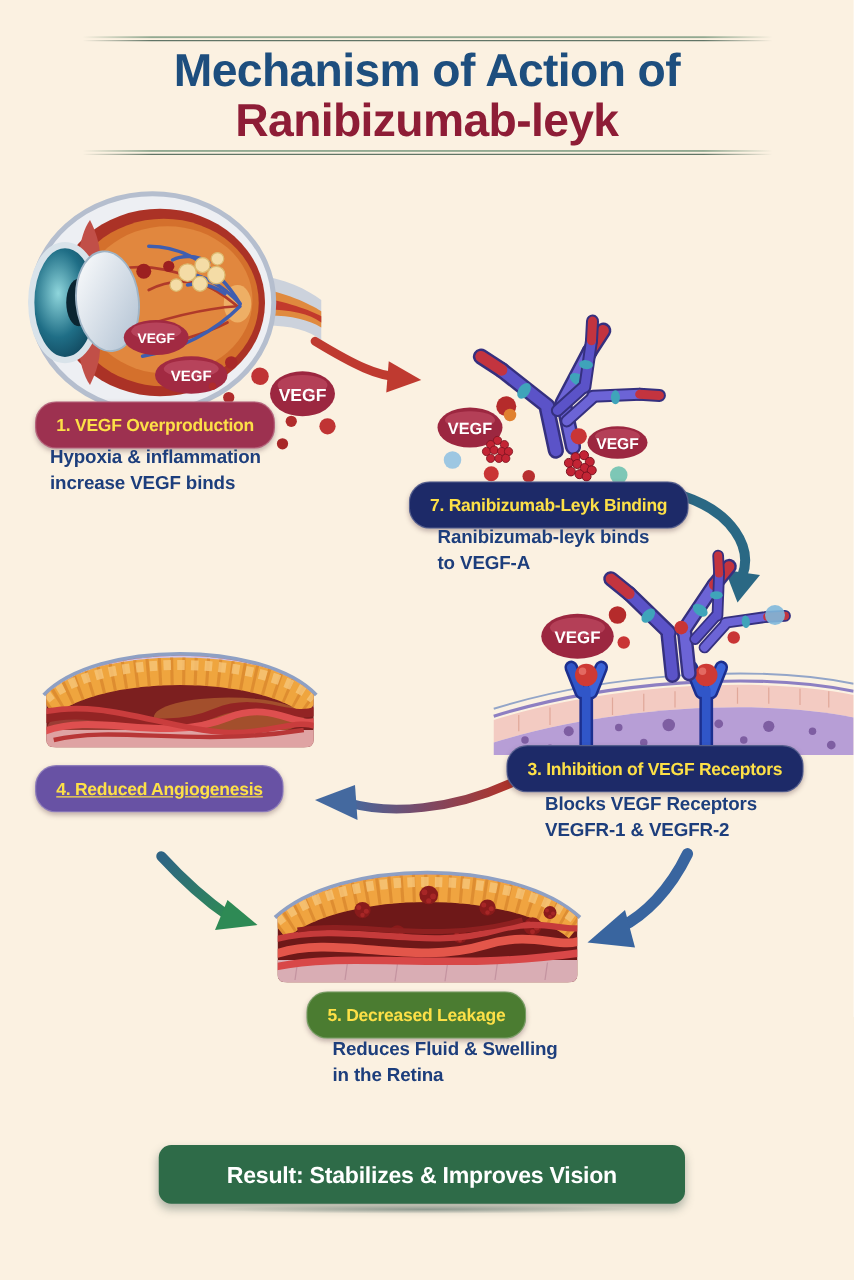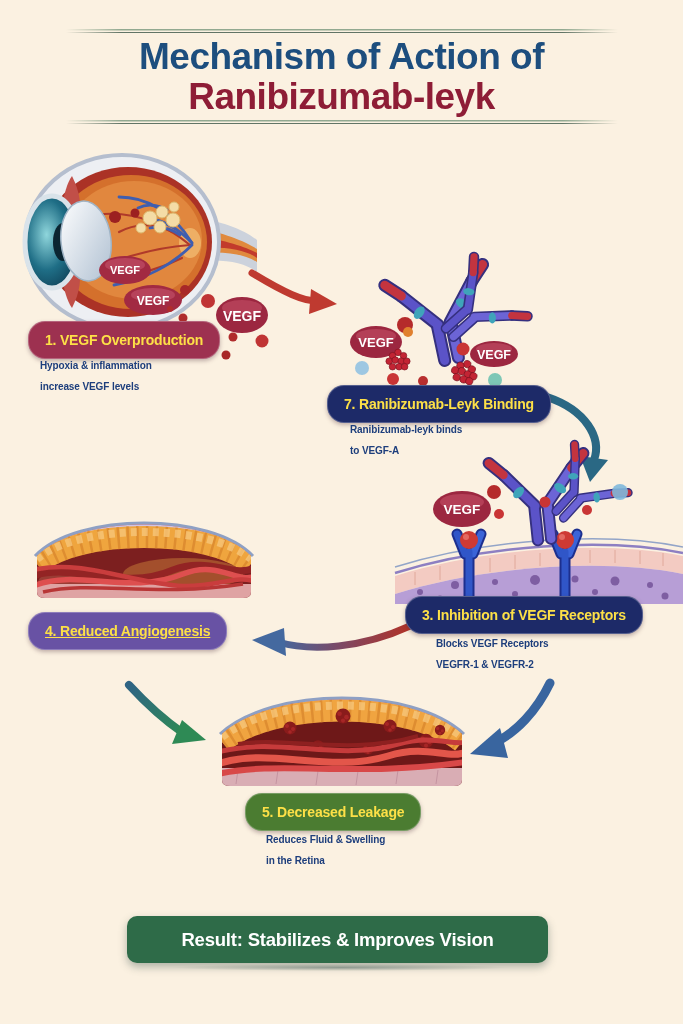--- a/index.html
+++ b/index.html
@@ -8,21 +8,21 @@
   .abs{position:absolute;}
   svg{overflow:visible;display:block;}
   .divider{height:4px;
     background:
       linear-gradient(to right, rgba(140,165,140,0), rgba(140,165,140,.95) 10%, rgba(140,165,140,.95) 90%, rgba(140,165,140,0)) top/100% 1.5px no-repeat,
       linear-gradient(to right, rgba(70,95,80,0), rgba(70,95,80,.85) 10%, rgba(70,95,80,.85) 90%, rgba(70,95,80,0)) bottom/100% 1.5px no-repeat;}
   .title-line{left:0;right:0;text-align:center;font-weight:700;font-size:37px;line-height:40px;letter-spacing:-0.5px;}
   .pill{display:inline-flex;align-items:center;height:30px;padding:3px 16px;border-radius:17px;
         color:#fde047;font-weight:700;font-size:14px;letter-spacing:-0.2px;white-space:nowrap;
         border:1.5px solid rgba(255,255,255,0.25);box-shadow:0 2px 4px rgba(80,50,60,0.35);}
-  .desc{font-weight:700;font-size:10px;color:#1d3e7c;letter-spacing:-0.1px;}
+  .desc{font-weight:700;font-size:15px;color:#1d3e7c;letter-spacing:-0.1px;}
   .desc div{line-height:21px;}
   .banner{display:flex;align-items:center;justify-content:center;border-radius:10px;
           color:#fff;font-weight:700;font-size:18.5px;letter-spacing:-0.2px;
           box-shadow:0 4px 8px rgba(80,100,90,0.45);}
   .banner-shadow{height:7px;border-radius:50%;
           background:radial-gradient(ellipse at center, rgba(70,95,90,0.5) 0%, rgba(70,95,90,0) 70%);}
   .vtext{font-family:"Liberation Sans",sans-serif;font-weight:700;fill:#fff;text-anchor:middle;}
 </style>
 </head>
 <body>
@@ -334,21 +334,21 @@
       <path d="M0,78 C50,60 110,88 170,70 C210,58 230,74 248,66" fill="none" stroke="#e3564a" stroke-width="7" stroke-linecap="round"></path>
       <path d="M0,66 C60,50 120,76 180,58 C215,48 235,60 248,56" fill="none" stroke="#c63b3b" stroke-width="5" stroke-linecap="round"></path>
       <path d="M0,88 C60,74 140,92 248,76" fill="none" stroke="#d84848" stroke-width="6" stroke-linecap="round"></path>
       <path d="M20,58 C70,50 130,70 200,50" fill="none" stroke="#8e2020" stroke-width="4"></path>
     </g>
   </svg>
 
   <div class="abs pill" style="left: 28px; top: 321px; background: rgb(157, 49, 80);">1. VEGF Overproduction</div>
   <div class="abs desc" style="left:40px;top:355px">
     <div>Hypoxia &amp; inflammation</div>
-      <div>increase VEGF levels</div>
+      <div>increase VEGF binds</div>
   </div>
 
   <div class="abs pill" style="left: 327px; top: 385px; background: rgb(29, 42, 104);">7. Ranibizumab-Leyk Binding</div>
   <div class="abs desc" style="left:350px;top:419px">
     <div>Ranibizumab-leyk binds</div>
       <div>to VEGF-A</div>
   </div>
 
   <div class="abs pill" style="left: 405px; top: 596px; background: rgb(29, 42, 104);">3. Inhibition of VEGF Receptors</div>
   <div class="abs desc" style="left:436px;top:633px">

